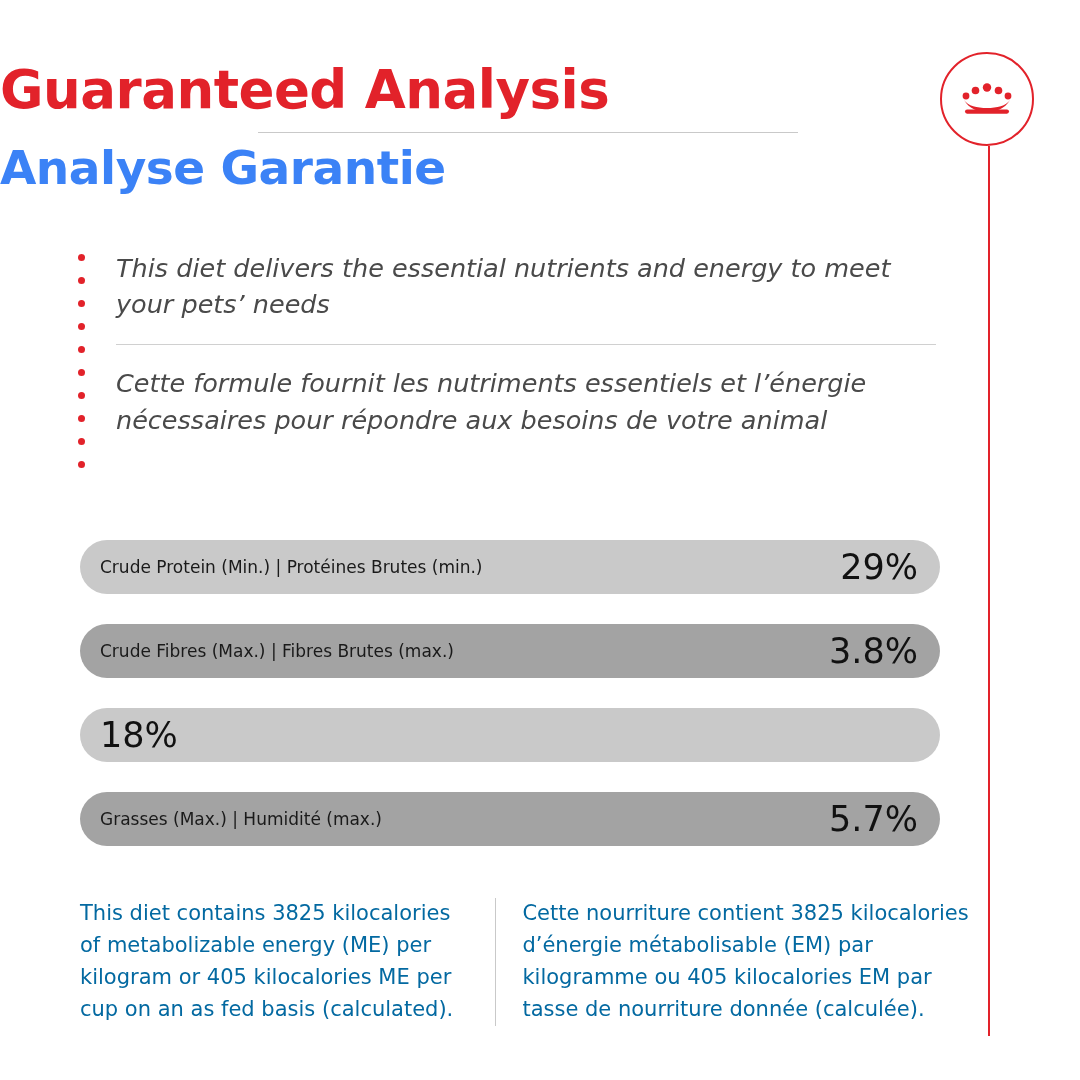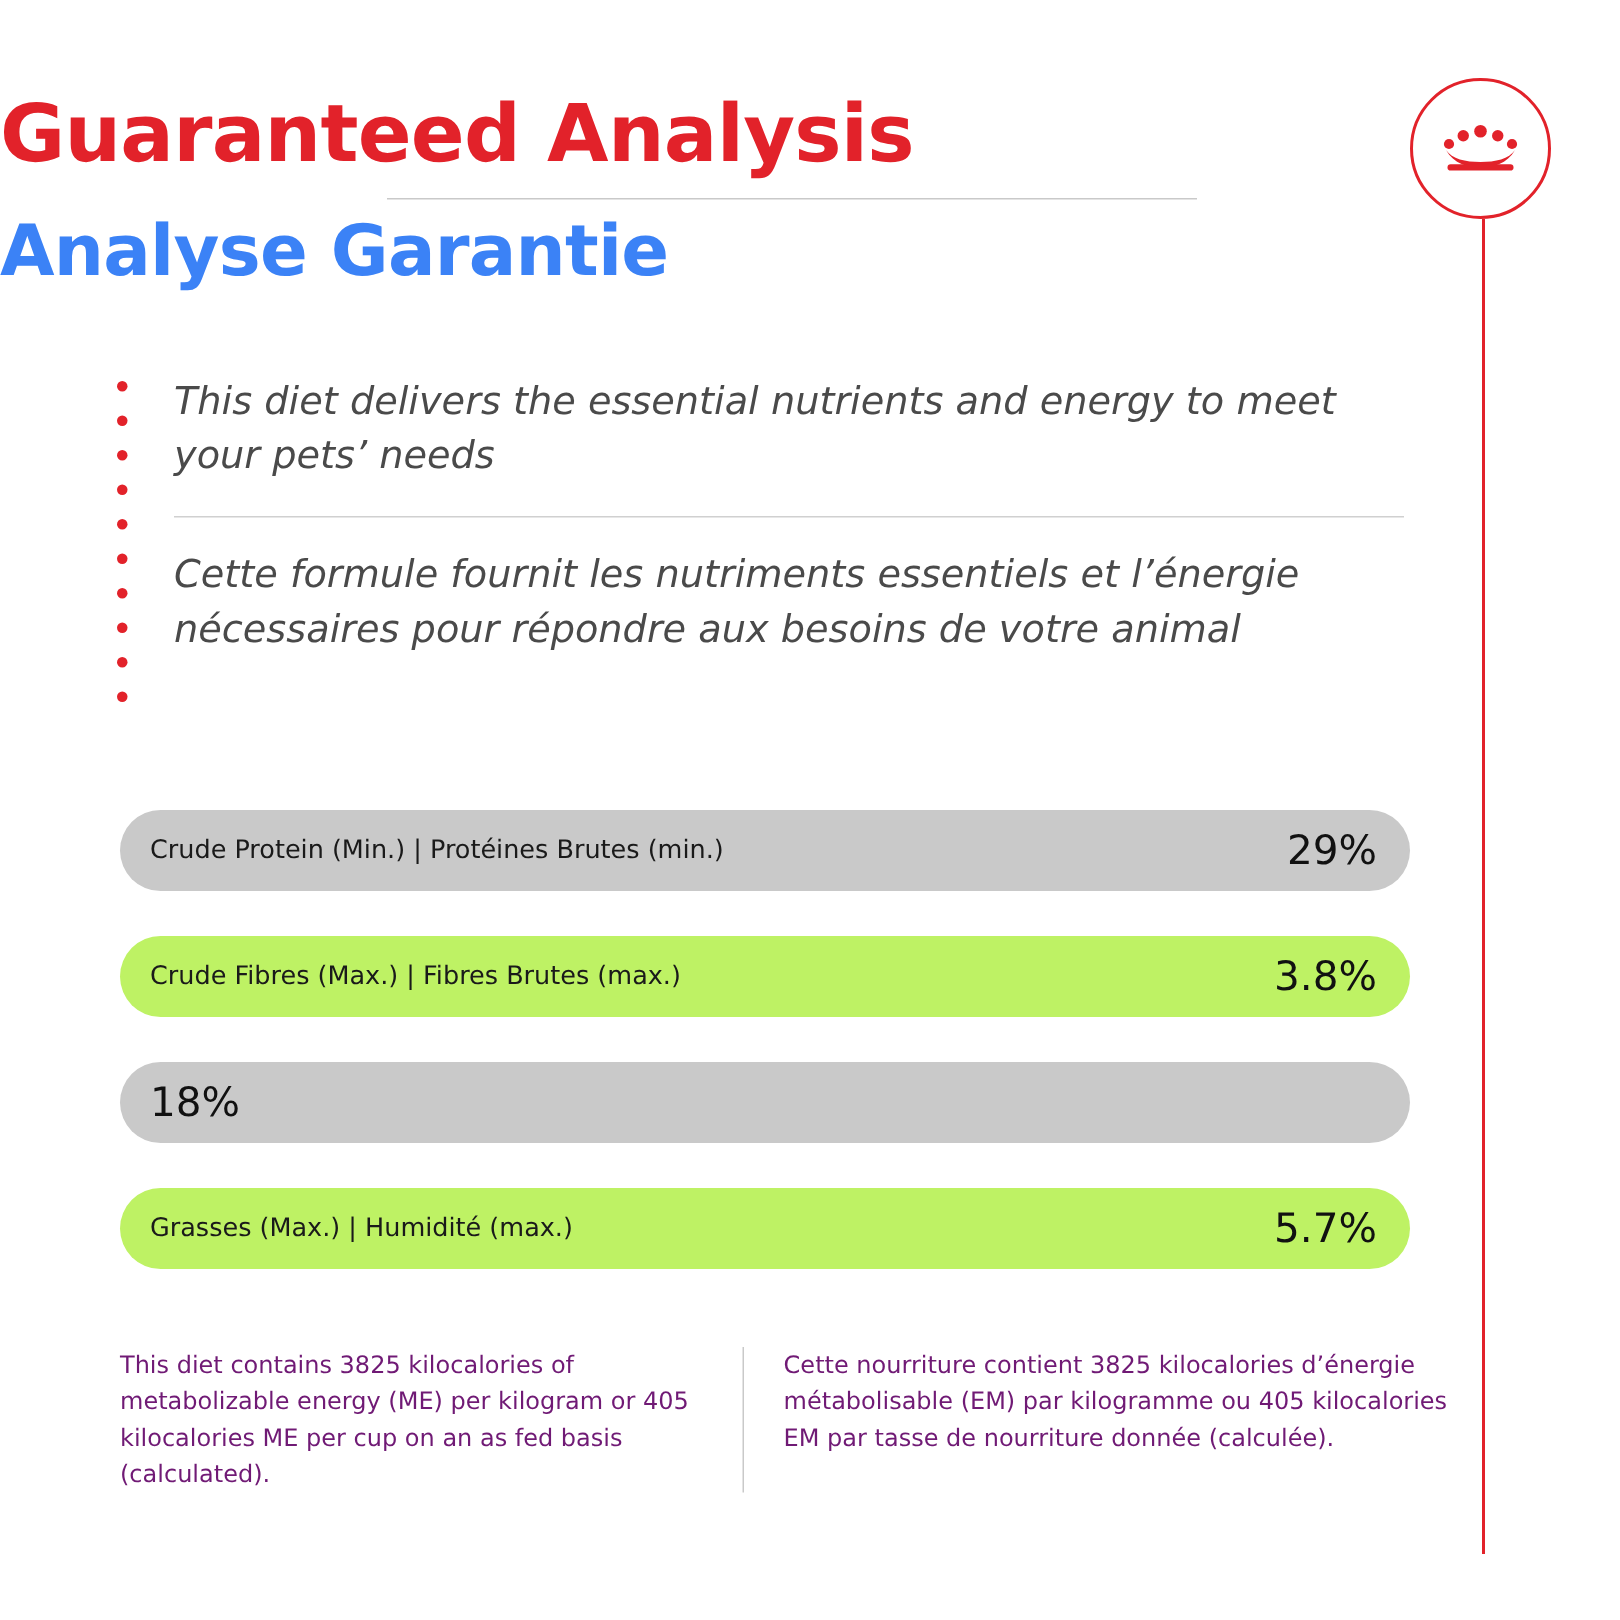--- a/index.html
+++ b/index.html
@@ -138,47 +138,47 @@
     height: 54px;
     border-radius: 27px;
     display: flex;
     align-items: center;
     justify-content: space-between;
     padding: 0 22px 0 20px;
     box-sizing: border-box;
     margin-bottom: 30px;
   }
   .bar.dark  { background: #c9c9c9; }
-  .bar.light { background: #bef264; }
+  .bar.light { background: #a3a3a3; }
   .bar-label {
     font-size: 17px;
     color: #1a1a1a;
     font-weight: 400;
     white-space: nowrap;
   }
   .bar-value {
-    font-size: 27px;
+    font-size: 35px;
     color: #111111;
     font-weight: 400;
     white-space: nowrap;
     line-height: 1;
   }
 
   
   .footnotes {
     position: absolute;
     top: 898px;
     left: 80px;
     width: 900px;
     display: flex;
   }
   .foot-col {
-    font-size: 16px;
+    font-size: 21px;
     line-height: 1.52;
-    color: #701a75;
+    color: #0369a1;
   }
   .foot-en { width: 400px; padding-right: 26px; }
   .foot-sep {
     width: 1px;
     background: #c9c9c9;
     margin-right: 26px;
     align-self: stretch;
   }
   .foot-fr { width: 470px; }
 </style>

